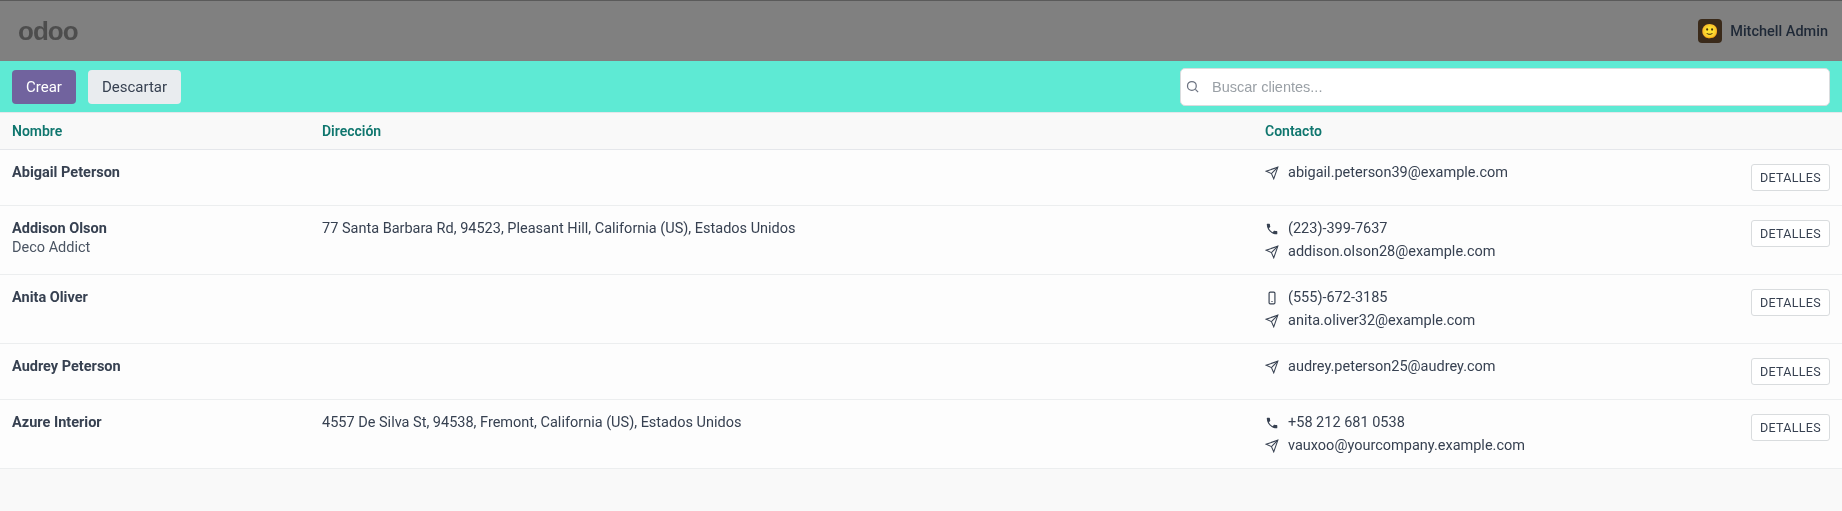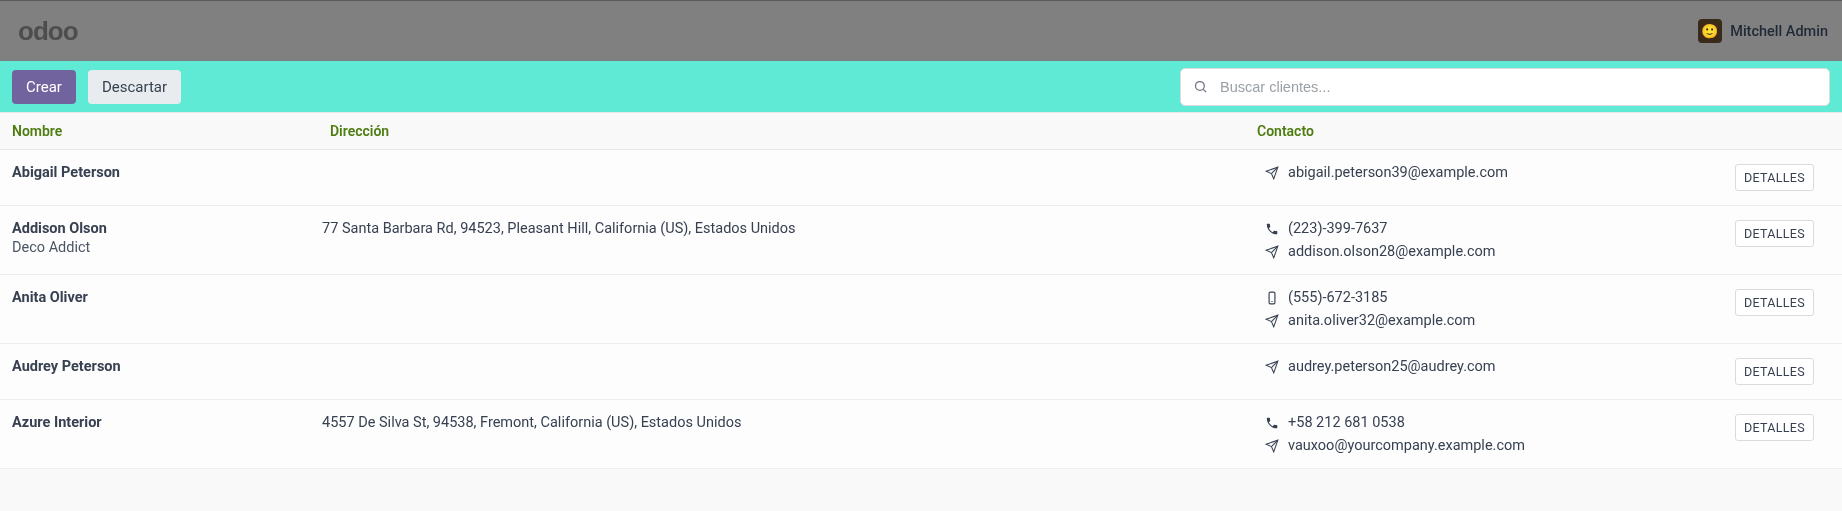--- a/index.html
+++ b/index.html
@@ -67,48 +67,47 @@
     margin-left: auto;
     width: 650px;
     max-width: 48%;
   }
   .search {
     display: flex;
     align-items: center;
     border: 1px solid #d9dcde;
     border-radius: 5px;
     height: 38px;
-    padding: 0 12px;
+    padding: 0 4px;
     gap: 12px;
     background: #fff;
   }
   .search input {
     border: none;
     outline: none;
     flex: 1;
     font-size: 14.5px;
     color: #374151;
     background: transparent;
   }
   .search input::placeholder { color: #9aa0a6; }
 
   .header-row {
     display: flex;
     padding: 10px 12px;
     font-size: 14px;
-    color: #4d7c0f;
+    color: #0f766e;
     font-weight: 600;
     border-bottom: 1px solid #e5e7eb;
     background: #f9f9f9;
-    gap: 8px;
   }
   .col-name { flex: 0 0 310px; }
   .col-addr { flex: 1 1 auto; }
   .col-contact { flex: 0 0 470px; }
-  .col-actions { flex: 0 0 95px; display:flex; justify-content:flex-start; }
+  .col-actions { flex: 0 0 95px; display:flex; justify-content:flex-end; }
 
   .row {
     display: flex;
     padding: 14px 12px;
     border-bottom: 1px solid #eceeef;
     font-size: 14.5px;
     align-items: flex-start;
     background: #fdfdfd;
   }
   .row .name { font-weight: 700; color: #374151; }

